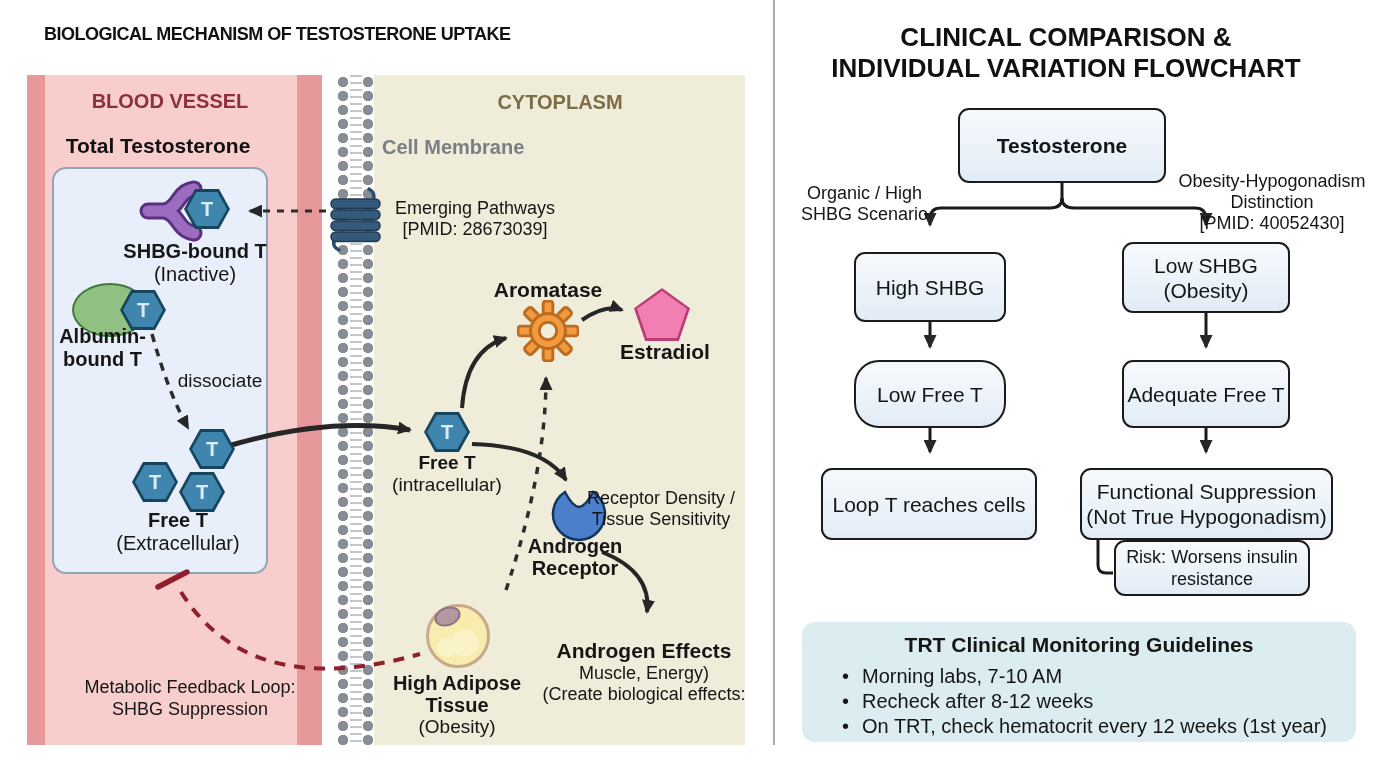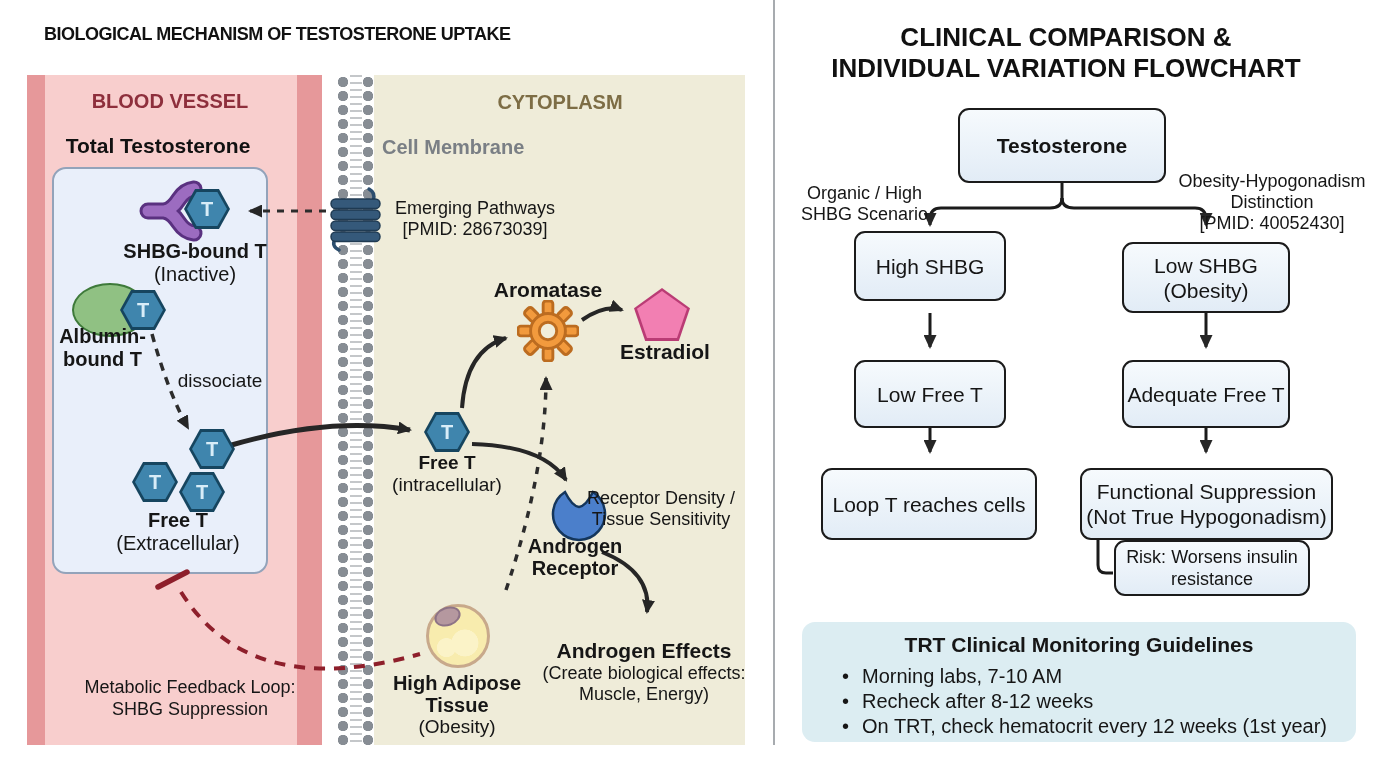--- a/index.html
+++ b/index.html
@@ -243,22 +243,22 @@
     <div>Receptor Density /</div>
     <div>Tissue Sensitivity</div>
   </div>
   <div class="abs ar-label ctr z3">
     <div>Androgen</div>
     <div>Receptor</div>
   </div>
 
   <div class="abs fx-label ctr z3">
     <div class="b" style="font-size:21px;line-height:24px;">Androgen Effects</div>
+    <div style="font-size:18px;line-height:21px;">Muscle, Energy)</div>
     <div style="font-size:18px;line-height:21px;">(Create biological effects:</div>
-    <div style="font-size:18px;line-height:21px;">Muscle, Energy)</div>
   </div>
 
   <div class="abs adipose z3"></div>
   <div class="abs nucleus z3"></div>
   <div class="abs adip-label ctr z3">
     <div class="b" style="font-size:20px;line-height:22px;">High Adipose</div>
     <div class="b" style="font-size:20px;line-height:22px;">Tissue</div>
     <div style="font-size:19px;line-height:22px;">(Obesity)</div>
   </div>
 
@@ -276,28 +276,28 @@
   <div class="abs anno z3" style="left:792px;top:183px;width:145px;">
     <div>Organic / High</div>
     <div>SHBG Scenario</div>
   </div>
   <div class="abs anno z3" style="left:1172px;top:171px;width:200px;">
     <div>Obesity-Hypogonadism</div>
     <div>Distinction</div>
     <div>[PMID: 40052430]</div>
   </div>
 
-  <div class="abs node z3" style="left:854px;top:231px;width:152px;height:70px;">
+  <div class="abs node z3" style="left:854px;top:252px;width:152px;height:70px;">
     <div>High SHBG</div>
   </div>
   <div class="abs node z3" style="left:1122px;top:242px;width:168px;height:71px;">
     <div>Low SHBG</div>
     <div>(Obesity)</div>
   </div>
-  <div class="abs node z3" style="left:854px;top:360px;width:152px;height:68px;">
+  <div class="abs node z3" style="left:854px;top:360px;width:152px;height:68px;border-radius:25px;">
     <div>Low Free T</div>
   </div>
   <div class="abs node z3" style="left:1122px;top:360px;width:168px;height:68px;">
     <div>Adequate Free T</div>
   </div>
   <div class="abs node z3" style="left:821px;top:468px;width:216px;height:72px;">
     <div>Loop T reaches cells</div>
   </div>
   <div class="abs node z3" style="left:1080px;top:468px;width:253px;height:72px;">
     <div>Functional Suppression</div>

